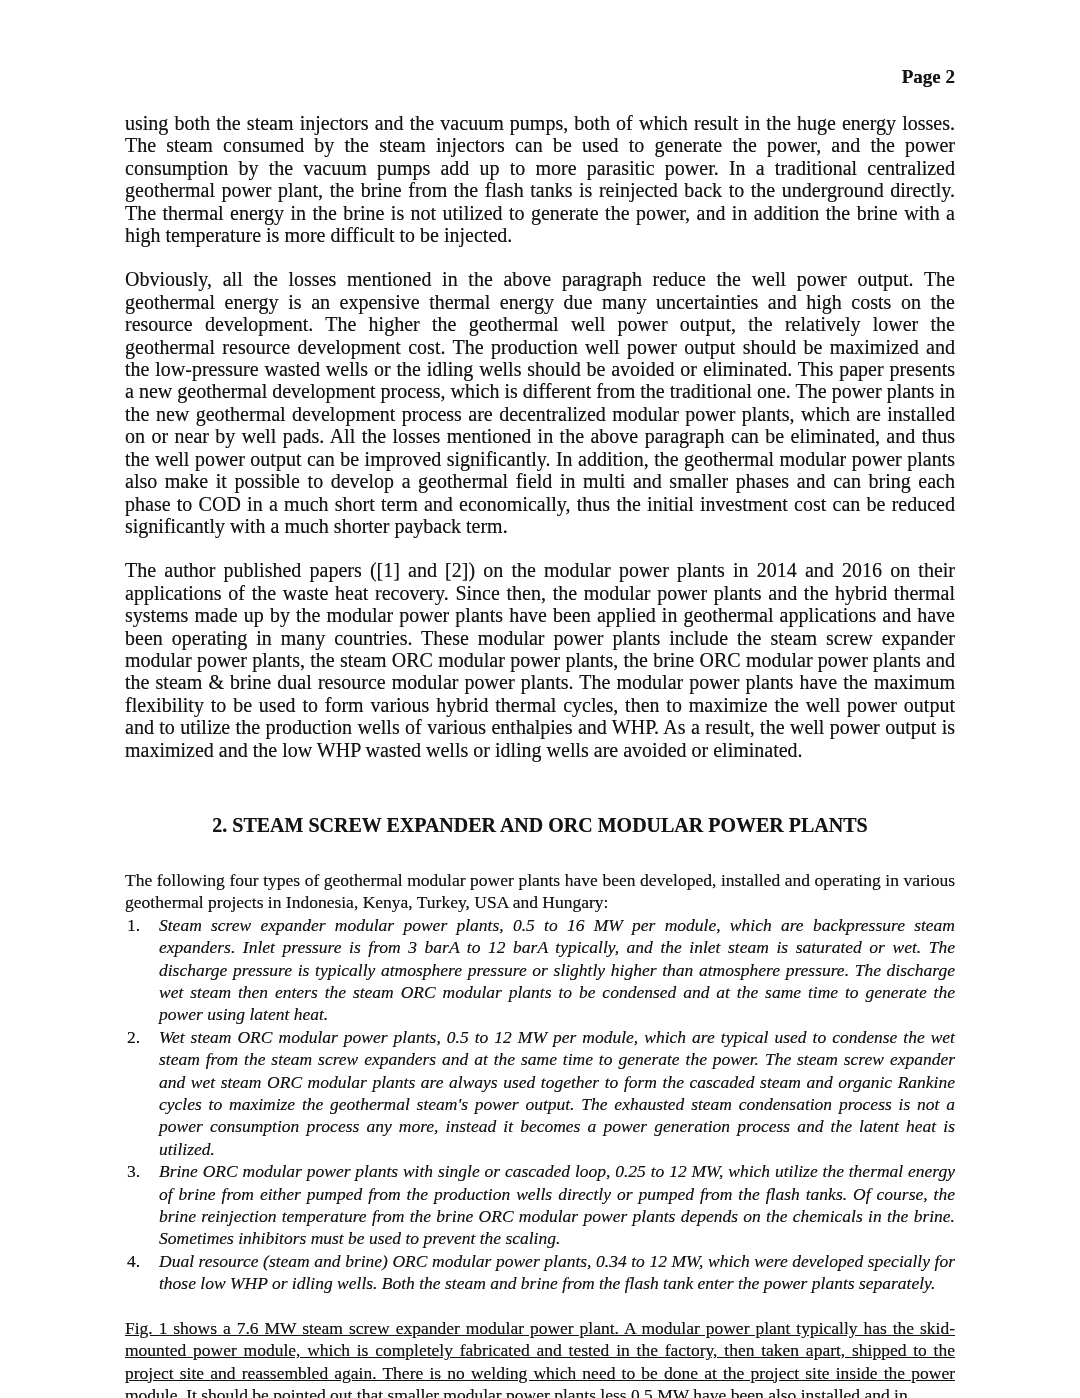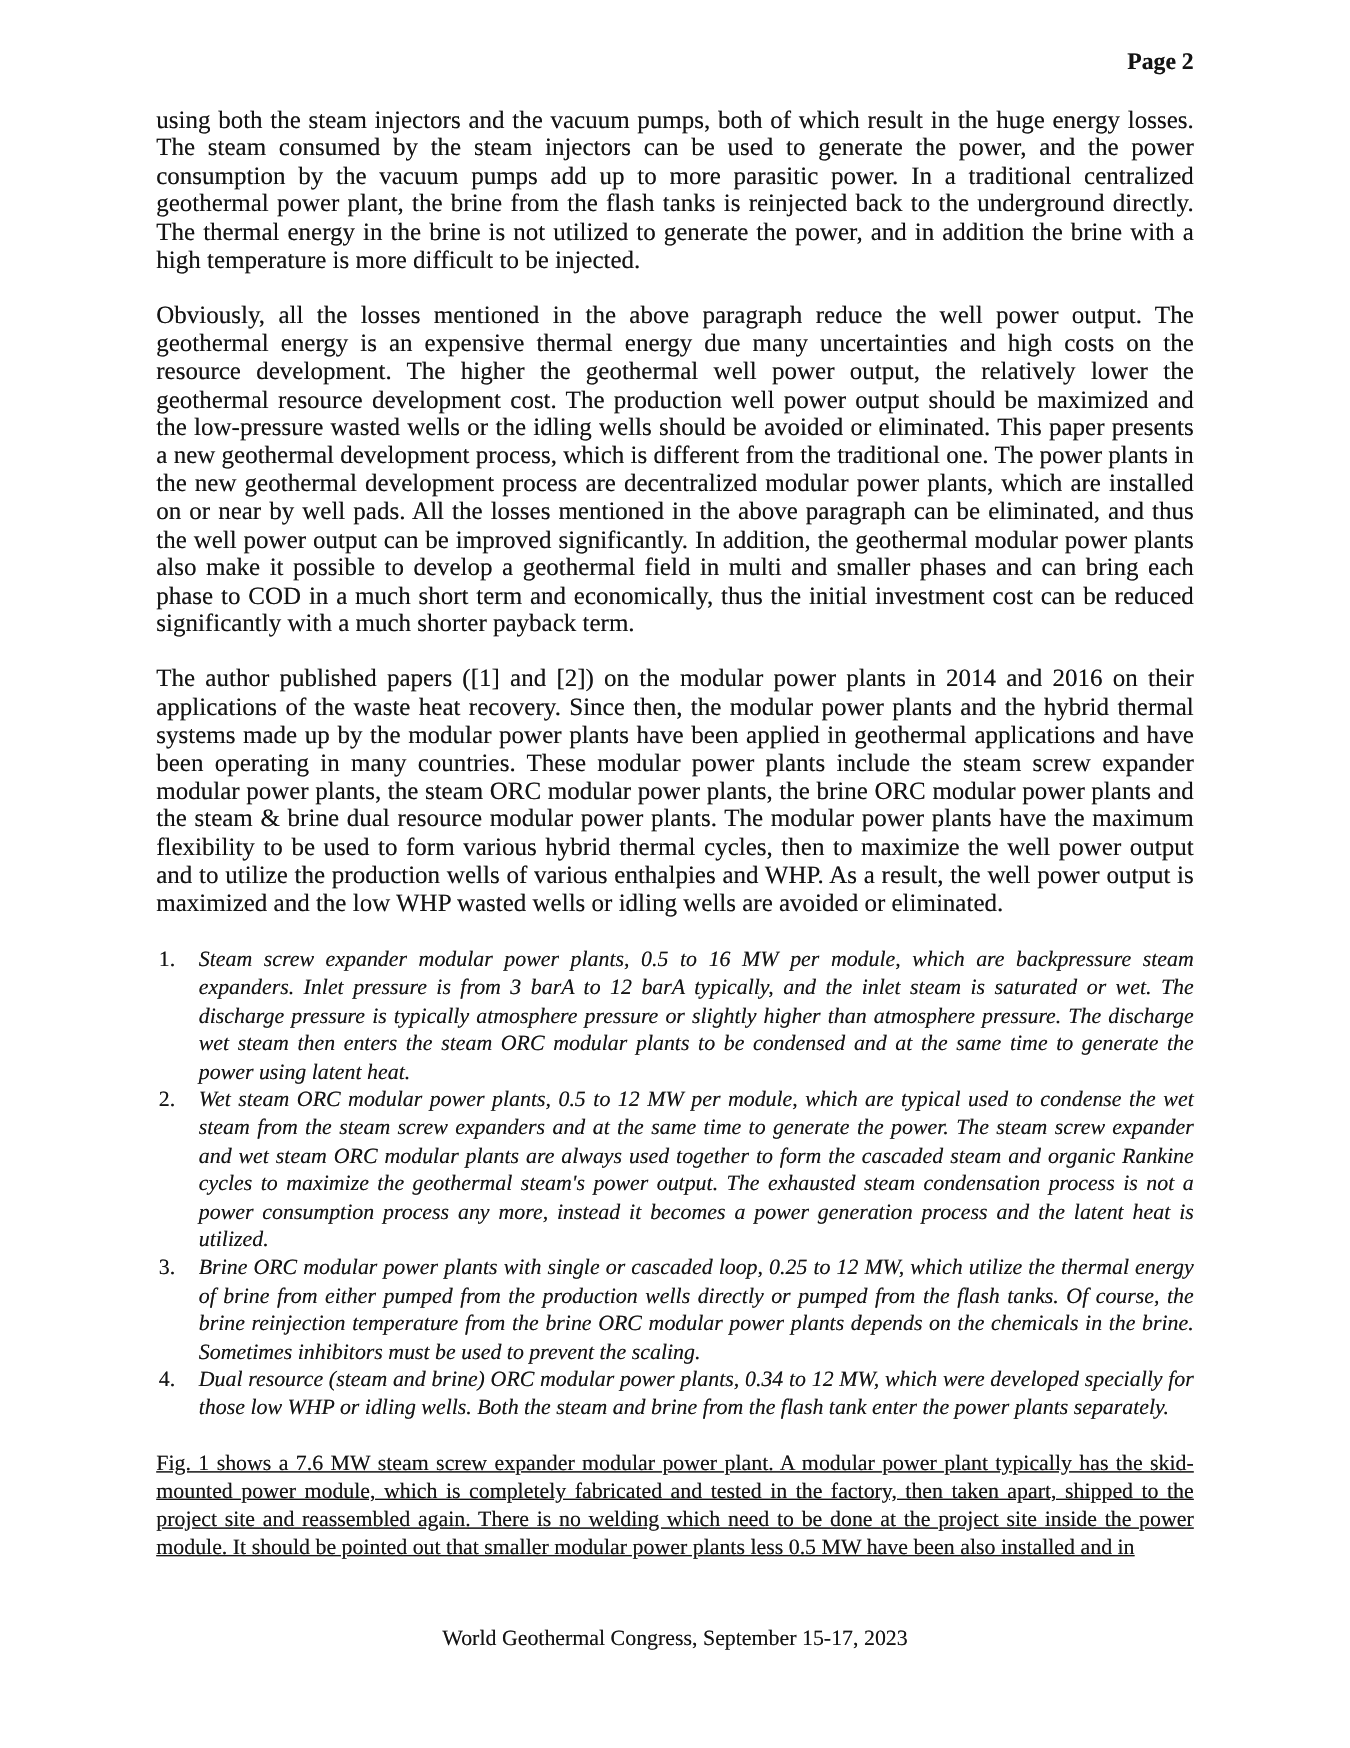--- a/index.html
+++ b/index.html
@@ -11,21 +11,21 @@
     width: 1080px;
     height: 1398px;
     overflow: hidden;
     font-family: "Liberation Serif", "DejaVu Serif", serif;
     color: #141414;
   }
   .page {
     box-sizing: border-box;
     width: 1080px;
     height: 1168px;
-    padding: 39px 125px 0 125px;
+    padding: 66px 125px 0 125px;
     background: #ffffff;
     
     text-shadow: 0 0 0.4px rgba(10,10,10,0.55);
   }
   .page-number {
     text-align: right;
     font-weight: bold;
     font-size: 19px;
     line-height: 22px;
     margin: 0 0 24px 0;
@@ -90,21 +90,23 @@
 <div class="page">
 
   <div class="page-number">Page 2</div>
 
   <p class="body-par">using both the steam injectors and the vacuum pumps, both of which result in the huge energy losses. The steam consumed by the steam injectors can be used to generate the power, and the power consumption by the vacuum pumps add up to more parasitic power. In a traditional centralized geothermal power plant, the brine from the flash tanks is reinjected back to the underground directly. The thermal energy in the brine is not utilized to generate the power, and in addition the brine with a high temperature is more difficult to be injected.</p>
 
   <p class="body-par">Obviously, all the losses mentioned in the above paragraph reduce the well power output. The geothermal energy is an expensive thermal energy due many uncertainties and high costs on the resource development. The higher the geothermal well power output, the relatively lower the geothermal resource development cost.  The production well power output should be maximized and the low-pressure wasted wells or the idling wells should be avoided or eliminated. This paper presents a new geothermal development process, which is different from the traditional one. The power plants in the new geothermal development process are decentralized modular power plants, which are installed on or near by well pads. All the losses mentioned in the above paragraph can be eliminated, and thus the well power output can be improved significantly. In addition, the geothermal modular power plants also make it possible to develop a geothermal field in multi and smaller phases and can bring each phase to COD in a much short term and economically, thus the initial investment cost can be reduced significantly with a much shorter payback term.</p>
 
   <p class="body-par">The author published papers ([1] and [2]) on the modular power plants in 2014 and 2016 on their applications of the waste heat recovery. Since then, the modular power plants and the hybrid thermal systems made up by the modular power plants have been applied in geothermal applications and have been operating in many countries. These modular power plants include the steam screw expander modular power plants, the steam ORC modular power plants, the brine ORC modular power plants and the steam &amp; brine dual resource modular power plants. The modular power plants have the maximum flexibility to be used to form various hybrid thermal cycles, then to maximize the well power output and to utilize the production wells of various enthalpies and WHP. As a result, the well power output is maximized and the low WHP wasted wells or idling wells are avoided or eliminated.</p>
 
+  <h2 class="section-heading">2. STEAM SCREW EXPANDER AND ORC MODULAR POWER PLANTS</h2>
 
+  <p class="list-intro">The following four types of geothermal modular power plants have been developed, installed and operating in various geothermal projects in Indonesia, Kenya, Turkey, USA and Hungary:</p>
 
   <div class="numbered-list">
 
     <div class="list-item">
       <span class="num">1.</span>
       <span class="item-text">Steam screw expander modular power plants, 0.5 to 16 MW per module, which are backpressure steam expanders.  Inlet pressure is from 3 barA to 12 barA typically, and the inlet steam is saturated or wet. The discharge pressure is typically atmosphere pressure or slightly higher than atmosphere pressure. The discharge wet steam then enters the steam ORC modular plants to be condensed and at the same time to generate the power using latent heat.</span>
     </div>
 
     <div class="list-item">
       <span class="num">2.</span>

